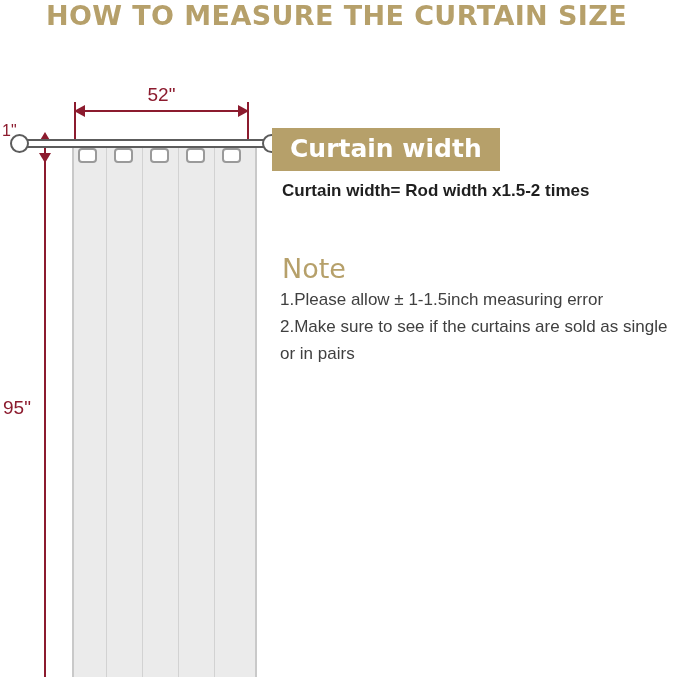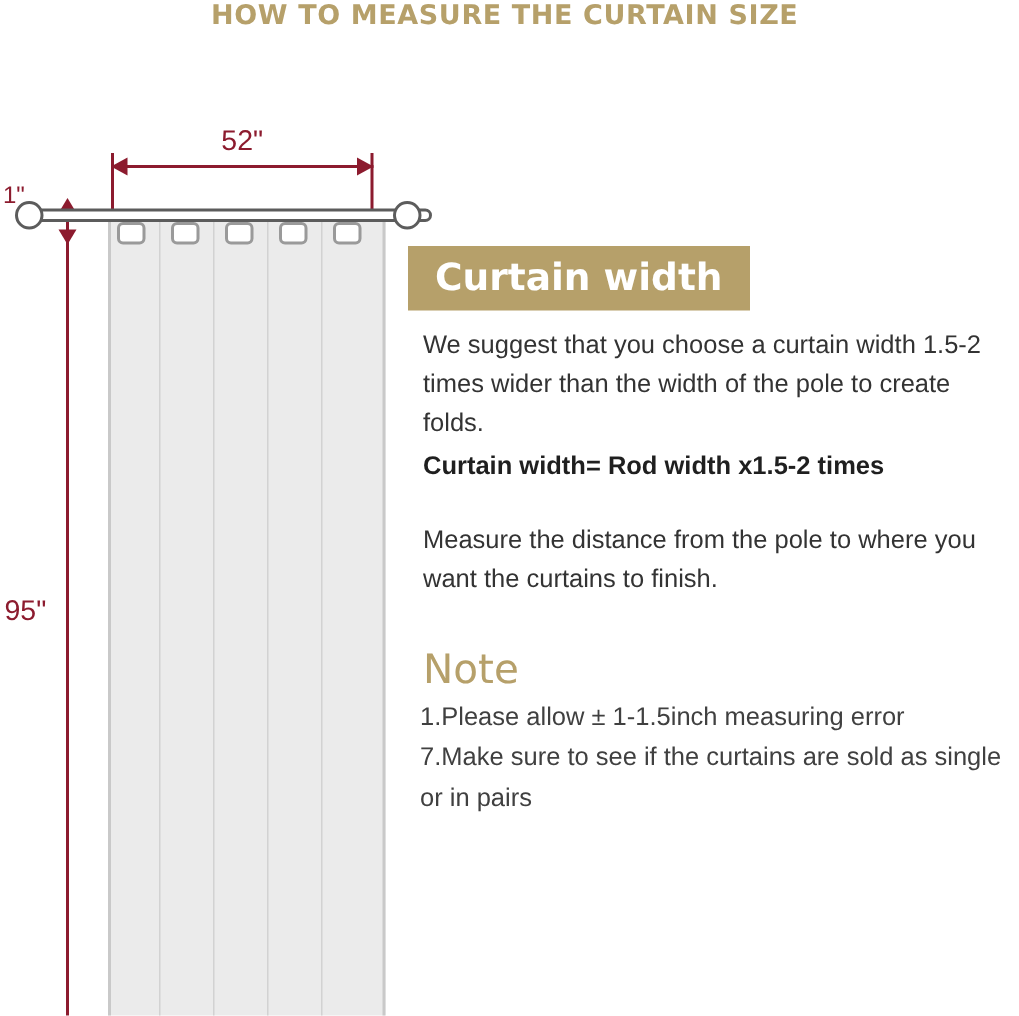--- a/index.html
+++ b/index.html
@@ -17,21 +17,21 @@
   }
 
   
   #title {
     position: absolute;
     left: 0;
     top: 0;
     width: 673px;
     text-align: center;
     font-weight: bold;
-    font-size: 18px;
+    font-size: 27px;
     letter-spacing: 0.4px;
     color: #b6a06a;
     white-space: nowrap;
     font-family: "DejaVu Sans", sans-serif;
   }
 
   
   #diagram {
     position: absolute;
     left: 0;
@@ -177,21 +177,20 @@
   }
 
   .banner {
     display: inline-block;
     color: #ffffff;
     font-size: 25px;
     font-weight: bold;
     padding: 6px 18px 8px 18px;
     background: #b6a06a;
     font-family: "DejaVu Sans", sans-serif;
-    margin-top: 36px;
   }
   .banner-wrap { margin-bottom: 10px; }
 
   .body-text {
     font-size: 17px;
     line-height: 26px;
     color: #333333;
     margin: 0 0 6px 10px;
     max-width: 395px;
   }
@@ -256,25 +255,23 @@
   <div class="grommet" style="left:150px"></div>
   <div class="grommet" style="left:186px"></div>
   <div class="grommet" style="left:222px"></div>
 </div>
 
 <div id="content">
 
   <div class="banner-wrap">
     <span class="banner">Curtain width</span>
   </div>
-  <p class="body-text">We suggest that you choose a curtain width 1.5-2 times wider than the width of the pole to create folds.</p>
   <p class="bold-text">Curtain width= Rod width x1.5-2 times</p>
 
   <div class="section-gap"></div>
 
-  <p class="body-text">Measure the distance from the pole to where you want the curtains to finish.</p>
 
   <div class="section-gap"></div>
 
   <div id="note-title">Note</div>
   <div class="note-line">1.Please allow ± 1-1.5inch measuring error</div>
-  <div class="note-line">7.Make sure to see if the curtains are sold as single or in pairs</div>
+  <div class="note-line">2.Make sure to see if the curtains are sold as single or in pairs</div>
 </div>
 
 </body></html>

